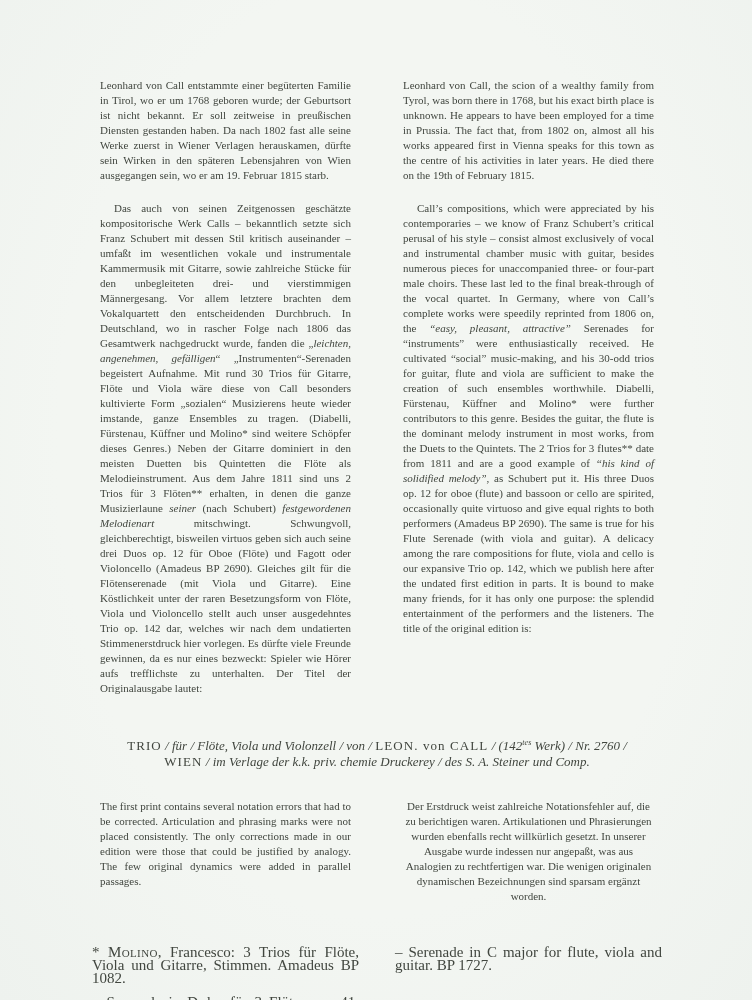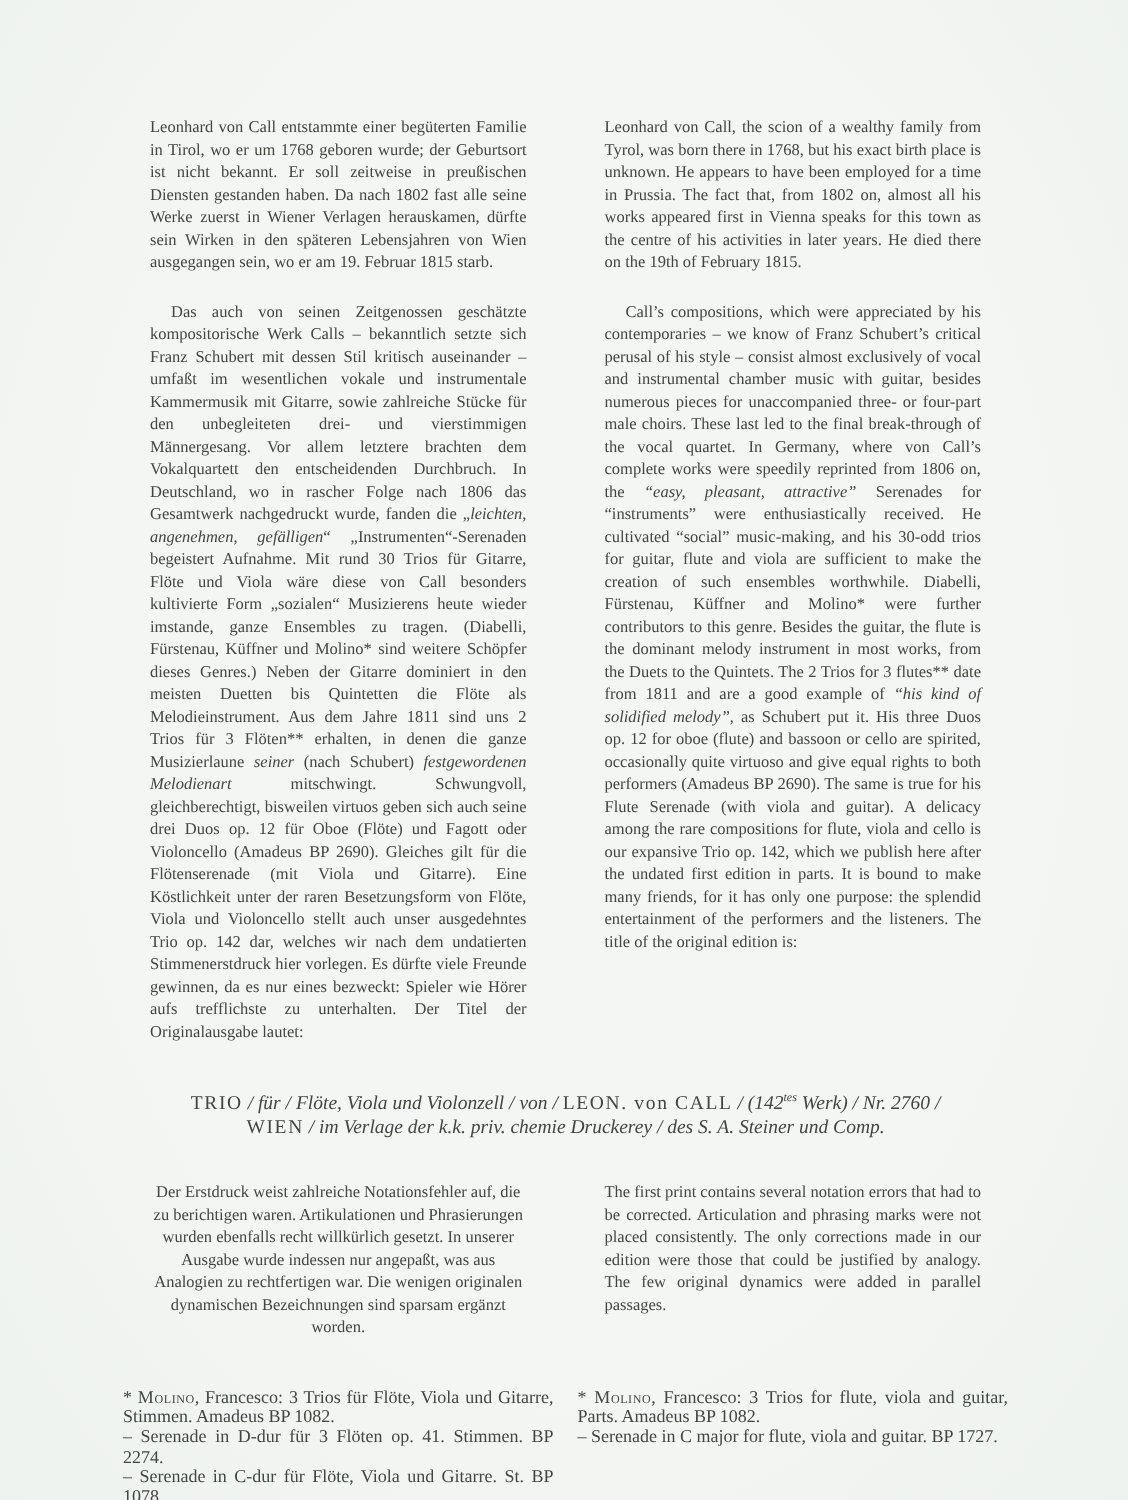--- a/index.html
+++ b/index.html
@@ -18,32 +18,32 @@
   .para{
     margin:18px;
     font-size:11px;
     line-height:15px;
     text-align:justify;
     hyphens:auto;
   }
   .para.indent{text-indent:14px;}
   .para.center{text-align:center;}
   .title-block{
-    margin-top:13px;
+    margin-top:24px;
     text-align:center;
     font-size:13px;
     line-height:16px;
     white-space:normal;
   }
   .title-line{margin:0;}
   .editorial{margin-top:11px;}
   .footnotes{margin-top:14px;}
   .fn{
-    margin:0;
-    font-size:12px;
+    margin:10px;
+    font-size:15px;
     line-height:13.2px;
     text-align:justify;
   }
   .it{font-style:italic;}
   .sc{font-variant:small-caps;letter-spacing:.4px;}
   .sp{letter-spacing:1.1px;}
   sup{font-size:.62em;line-height:0;vertical-align:super;}
 </style>
 </head>
 <body>
@@ -61,34 +61,33 @@
         <p class="para indent"><span>Call’s compositions, which were appreciated by his contemporaries – we know of Franz Schubert’s critical perusal of his style – consist almost exclusively of vocal and instrumental chamber music with guitar, besides numerous pieces for unaccompanied three- or four-part male choirs. These last led to the final break-through of the vocal quartet. In Germany, where von Call’s complete works were speedily reprinted from 1806 on, the </span><span class="it">“easy, pleasant, attractive”</span><span> Serenades for “instruments” were enthusiastically received. He cultivated “social” music-making, and his 30-odd trios for guitar, flute and viola are sufficient to make the creation of such ensembles worthwhile. Diabelli, Fürstenau, Küffner and Molino* were further contributors to this genre. Besides the guitar, the flute is the dominant melody instrument in most works, from the Duets to the Quintets. The 2 Trios for 3 flutes** date from 1811 and are a good example of </span><span class="it">“his kind of solidified melody”</span><span>, as Schubert put it. His three Duos op. 12 for oboe (flute) and bassoon or cello are spirited, occasionally quite virtuoso and give equal rights to both performers (Amadeus BP 2690). The same is true for his Flute Serenade (with viola and guitar). A delicacy among the rare compositions for flute, viola and cello is our expansive Trio op. 142, which we publish here after the undated first edition in parts. It is bound to make many friends, for it has only one purpose: the splendid entertainment of the performers and the listeners. The title of the original edition is:</span></p>
       </div>
     </div>
 
     <div class="title-block">
       <p class="title-line"><span class="sp">TRIO</span><span class="it"> / für / Flöte, Viola und Violonzell / von / </span><span class="sp">LEON. von CALL</span><span class="it"> / (142</span><sup class="it">tes</sup><span class="it"> Werk) / Nr. 2760 /</span></p>
       <p class="title-line"><span class="sp">WIEN</span><span class="it"> / im Verlage der k.k. priv. chemie Druckerey / des S. A. Steiner und Comp.</span></p>
     </div>
 
     <div class="columns editorial">
+      <div class="col" lang="en">
+        <p class="para"><span>The first print contains several notation errors that had to be corrected. Articulation and phrasing marks were not placed consistently. The only corrections made in our edition were those that could be justified by analogy. The few original dynamics were added in parallel passages.</span></p>
+      </div>
       <div class="col" lang="de">
         <p class="para center"><span>Der Erstdruck weist zahlreiche Notationsfehler auf, die zu berichtigen waren. Artikulationen und Phrasierungen wurden ebenfalls recht willkürlich gesetzt. In unserer Ausgabe wurde indessen nur angepaßt, was aus Analogien zu rechtfertigen war. Die wenigen originalen dynamischen Bezeichnungen sind sparsam ergänzt worden.</span></p>
-      </div>
-      <div class="col" lang="en">
-        <p class="para"><span>The first print contains several notation errors that had to be corrected. Articulation and phrasing marks were not placed consistently. The only corrections made in our edition were those that could be justified by analogy. The few original dynamics were added in parallel passages.</span></p>
       </div>
     </div>
 
     <div class="columns footnotes">
       <div class="col" lang="de">
         <p class="fn"><span>* </span><span class="sc">Molino</span><span>, Francesco: 3 Trios für Flöte, Viola und Gitarre, Stimmen. Amadeus BP 1082.</span></p>
         <p class="fn"><span>– Serenade in D-dur für 3 Flöten op. 41. Stimmen. BP 2274.</span></p>
         <p class="fn"><span>– Serenade in C-dur für Flöte, Viola und Gitarre. St. BP 1078.</span></p>
       </div>
       <div class="col" lang="en">
-        <p class="fn"><span>* </span><span class="sc">Molino</span><span>, Francesco: 3 Trios for flute, viola and guitar, Parts. Amadeus BP 1082.</span></p>
         <p class="fn"><span>– Serenade in C major for flute, viola and guitar. BP 1727.</span></p>
       </div>
     </div>
 
   </div>
 </div>
 
 </body></html>

